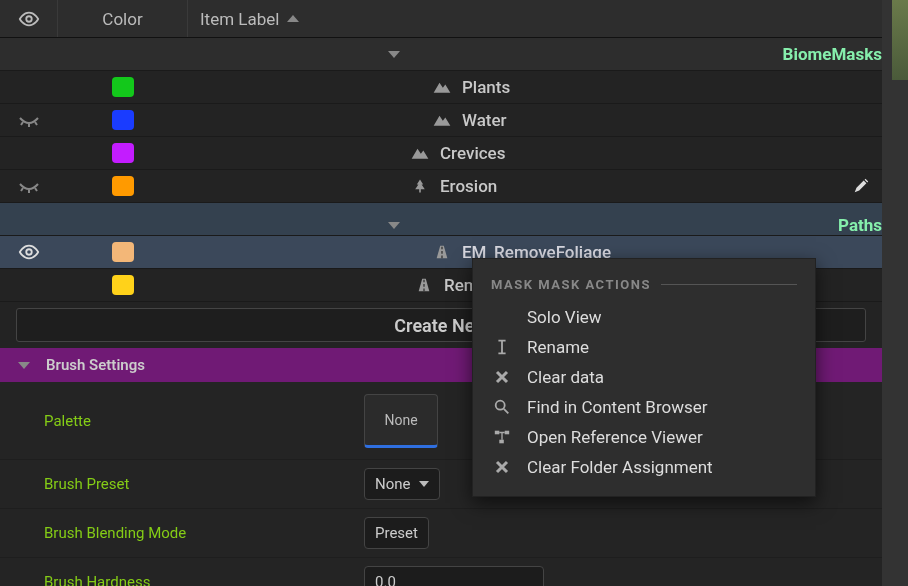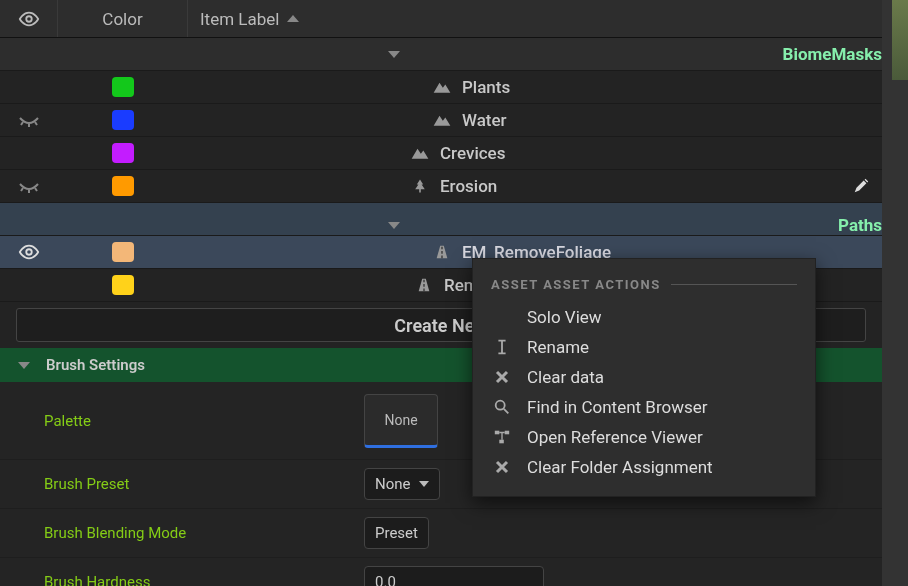--- a/index.html
+++ b/index.html
@@ -36,21 +36,21 @@
 .selected .label-cell { color: #d8d8e0; }
 
 .icon-svg { width: 20px; height: 16px; fill:#999; }
 
 .disclosure { width: 0; height: 0; border-left: 6px solid transparent; border-right: 6px solid transparent; border-top: 7px solid #888; margin-right: 6px; }
 
 .sort-arrow { width: 0; height: 0; border-left: 6px solid transparent; border-right: 6px solid transparent; border-bottom: 7px solid #888; }
 
 .create-btn { margin: 6px 16px; height: 34px; background: #1e1e1e; border: 1px solid #444; border-radius: 3px; display: flex; align-items: center; justify-content: center; font-size: 18px; color: #ccc; font-weight: 600; }
 
-.section-header { display: flex; align-items: center; gap: 10px; padding: 8px 18px; background: #14532d; color: #ccc; font-size: 15px; font-weight: 600; }
+.section-header { display: flex; align-items: center; gap: 10px; padding: 8px 18px; background: #701a75; color: #ccc; font-size: 15px; font-weight: 600; }
 
 .settings-grid { }
 .set-row { display: flex; align-items: center; min-height: 44px; border-bottom: 1px solid #1e1e1e; background: #242424; }
 .set-label { width: 352px; padding-left: 44px; color: #84cc16; font-size: 15px; }
 .set-value { flex: 1; display: flex; align-items: center; gap: 10px; padding: 8px 12px; }
 .thumb-none { width: 74px; height: 54px; background: #2b2b2b; border: 1px solid #444; border-radius: 4px; display:flex; align-items:center; justify-content:center; color:#bbb; font-size:14px; border-bottom: 3px solid #2f6fe0; }
 .dropdown { background: #1c1c1c; border: 1px solid #444; border-radius: 4px; padding: 6px 10px; color: #ccc; display: flex; align-items: center; gap: 8px; font-size: 15px; }
 .chev { width:0; height:0; border-left:5px solid transparent; border-right:5px solid transparent; border-top:6px solid #bbb; }
 
 .context-menu { position: absolute; left: 472px; top: 258px; width: 344px; background: #2e2e2e; border: 1px solid #222; box-shadow: 0 6px 18px rgba(0,0,0,0.6); padding: 12px 0 14px 0; z-index: 10; }
@@ -265,21 +265,21 @@
 
 </div>
 
 <div class="scrollbar">
     <div class="thumb"></div>
   </div>
 <div class="right-gutter"></div>
 
 <div class="context-menu">
   <div class="ctx-header">
-    <span>ASSET ASSET ACTIONS</span>
+    <span>MASK MASK ACTIONS</span>
     <span class="line"></span>
   </div>
   <div class="ctx-item">
     <span class="ic"></span>
     <span>Solo View</span>
   </div>
   <div class="ctx-item">
     <span class="ic">
         <svg width="18" height="18" viewBox="0 0 20 20" fill="#aaa">
           <path d="M6 3h8M10 3v14M6 17h8" stroke="#aaa" stroke-width="2" fill="none"></path>

